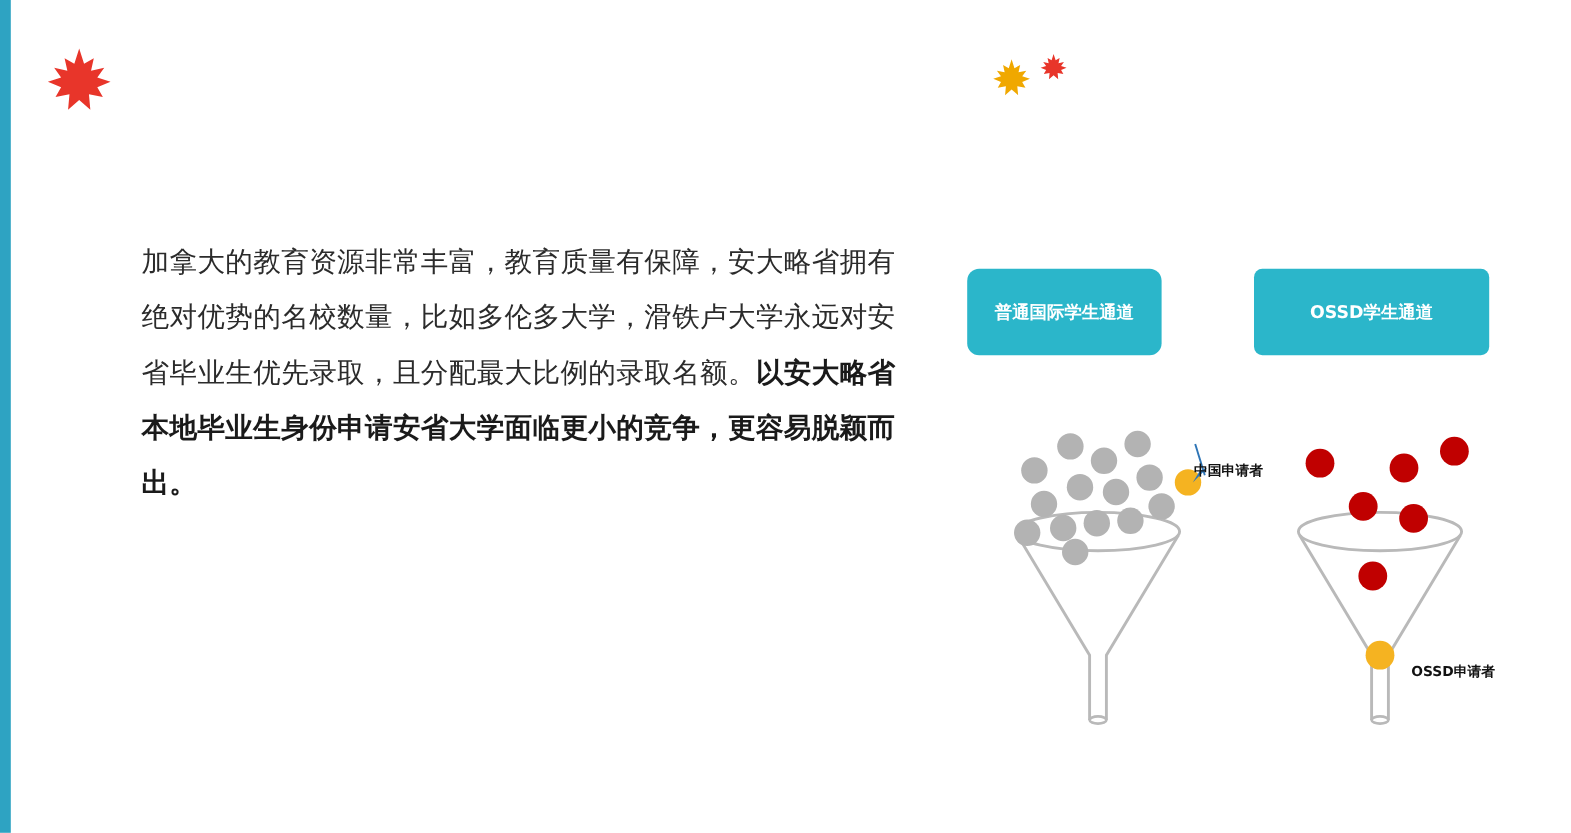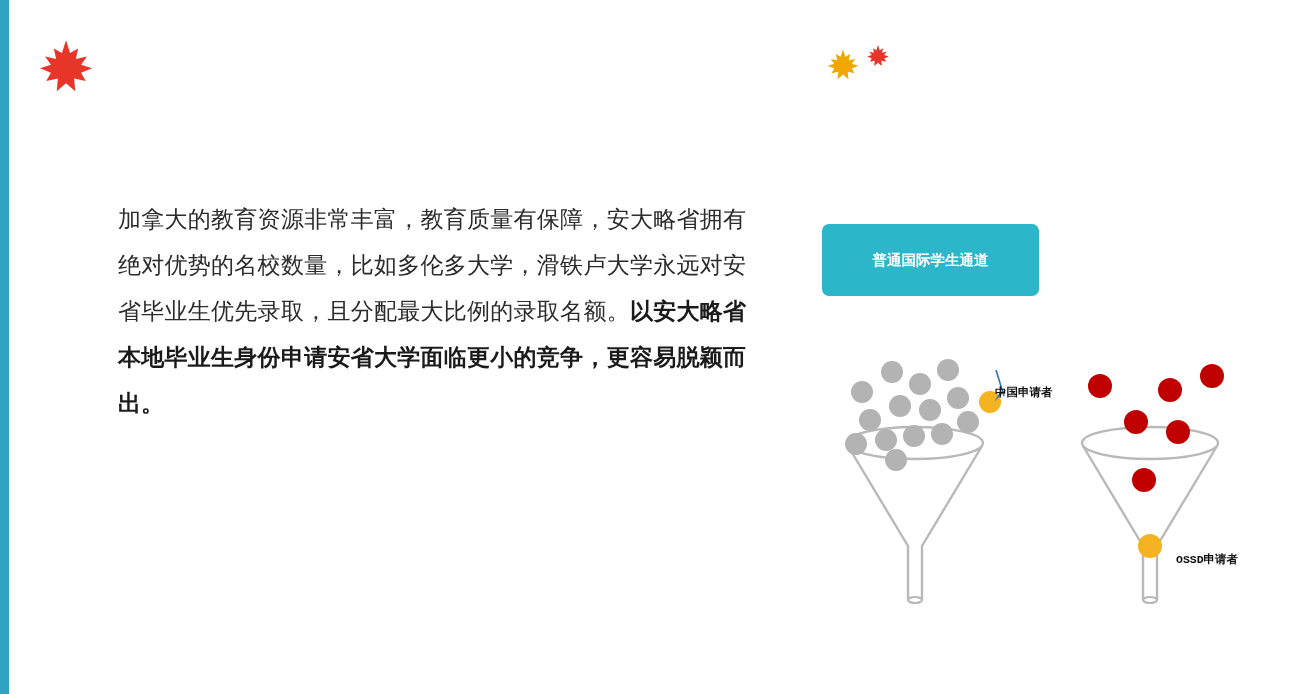--- a/index.html
+++ b/index.html
@@ -113,24 +113,25 @@
     color: #ffffff;
     font-family: "DejaVu Sans", sans-serif;
     font-size: 14.5px;
     font-weight: bold;
     display: flex;
     align-items: center;
     justify-content: center;
     text-align: center;
   }
   .chan-left {
-    left: 22px;
+    left: 6px;
     top: 24px;
-    width: 217px;
+    width: 162px;
     height: 72px;
+    border-radius: 10px;
   }
   .chan-right {
     left: 245px;
     top: 24px;
     width: 196px;
     height: 72px;
   }
   .funnel-svg {
     position: absolute;
     left: 0;
@@ -147,21 +148,20 @@
     white-space: nowrap;
     text-align: right;
   }
   .callout-left {
     left: 195px;
     top: 185px;
   }
   .callout-right {
     left: 376px;
     top: 352px;
-    font-family: Liberation Mono, monospace;
   }
 </style>
 </head>
 <body>
 
 <div class="slide">
 
   <div class="left-bar"></div>
 
   <div class="title-row">
@@ -178,20 +178,21 @@
     </div>
   </div>
 
   <div class="body-col">
     <p class="para second"><span>加拿大的教育资源非常丰富，教育质量有保障，安大略省拥有绝对优势的名校数量，比如多伦多大学，滑铁卢大学永远对安省毕业生优先录取，且分配最大比例的录取名额。</span><span class="b">以安大略省本地毕业生身份申请安省大学面临更小的竞争，更容易脱颖而出。</span></p>
   </div>
 
   <div class="diagram">
 
     <div class="chan-box chan-left">普通国际学生通道</div>
+    <div class="chan-box chan-right">OSSD学生通道</div>
 
     <svg class="funnel-svg" viewBox="0 0 480 300">
 
       <g>
         <ellipse cx="115" cy="133" rx="68" ry="16" fill="none" stroke="#b9b9b9" stroke-width="2.4"></ellipse>
         <path d="M48 136 L108 236 L108 290" fill="none" stroke="#b9b9b9" stroke-width="2.4"></path>
         <path d="M182 136 L122 236 L122 290" fill="none" stroke="#b9b9b9" stroke-width="2.4"></path>
         <ellipse cx="115" cy="290" rx="7" ry="3" fill="none" stroke="#b9b9b9" stroke-width="2.2"></ellipse>
 
         <circle cx="62" cy="82" r="11" fill="#b3b3b3"></circle>

